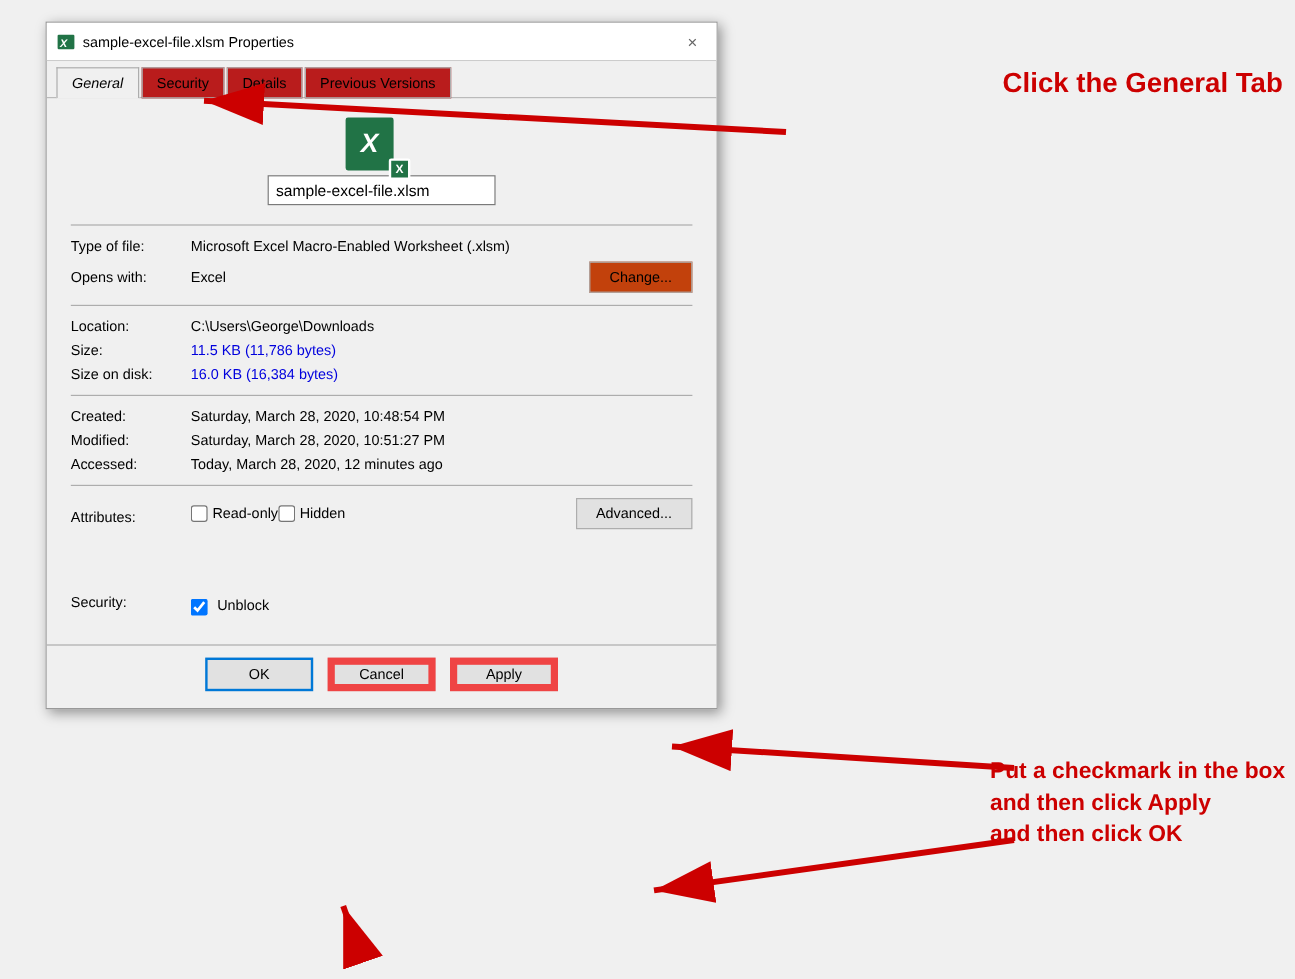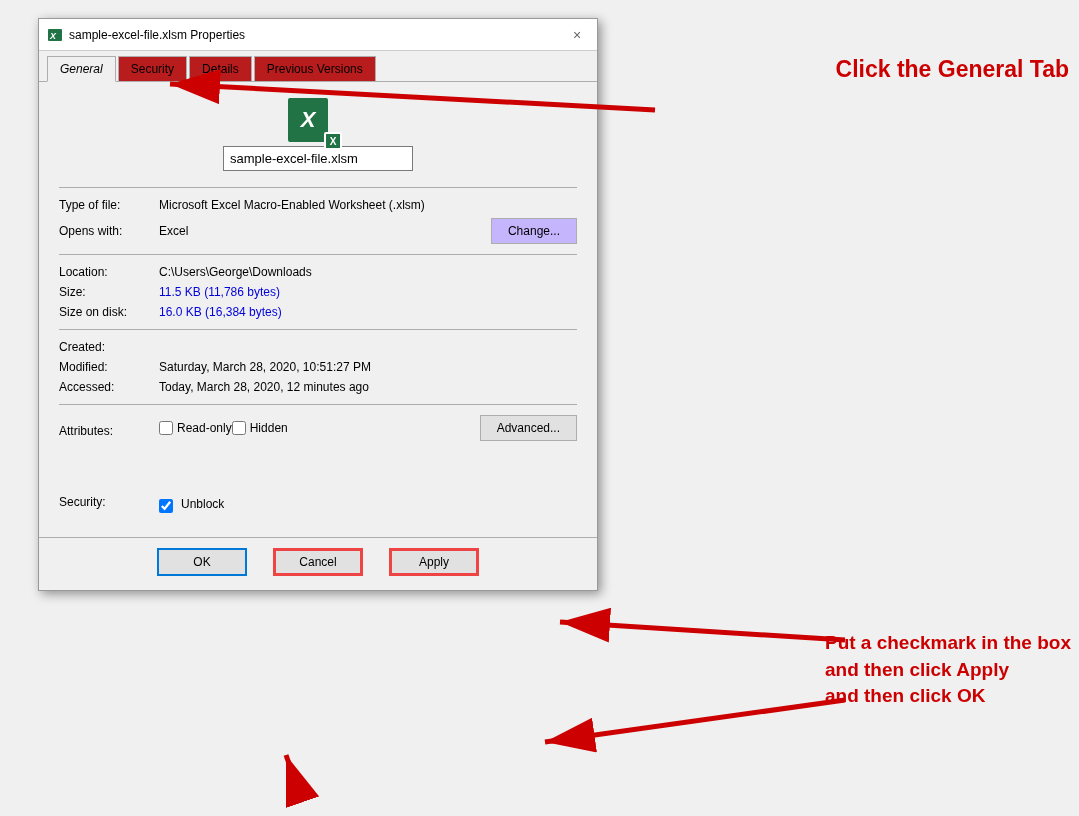--- a/index.html
+++ b/index.html
@@ -184,21 +184,21 @@
     }
 
     .info-row-with-button {
       display: flex;
       align-items: center;
       margin-bottom: 6px;
     }
     .change-button {
       margin-left: auto;
       padding: 3px 16px;
-      background: #c4b5fd;
+      background: #c2410c;
       border: 1px solid #adadad;
       font-size: 12px;
       cursor: pointer;
       height: 26px;
       text-align: right;
     }
 
     
     .attributes-row {
       display: flex;
@@ -248,30 +248,30 @@
       margin-top: 2px;
     }
     .unblock-area label {
       font-size: 12px;
     }
 
     
     .dialog-buttons {
       display: flex;
       justify-content: center;
-      gap: 26px;
+      gap: 12px;
       padding: 10px 20px 14px;
       background: #f0f0f0;
       border-top: 1px solid #adadad;
     }
     .dialog-btn {
       width: 90px;
       height: 28px;
       background: #e1e1e1;
-      border: 3px solid #ef4444;
+      border: 6px solid #ef4444;
       font-size: 12px;
       cursor: pointer;
     }
     .dialog-btn.primary {
       border: 2px solid #0078d7;
     }
 
     
     .arrow-overlay {
       position: absolute;
@@ -369,20 +369,21 @@
 
     <div class="info-row">
       <span class="info-label">Size on disk:</span>
       <span class="info-value colored">16.0 KB (16,384 bytes)</span>
     </div>
 
     <hr class="divider">
 
     <div class="info-row">
       <span class="info-label">Created:</span>
+      <span class="info-value">Saturday, March 28, 2020, 10:48:54 PM</span>
     </div>
 
     <div class="info-row">
       <span class="info-label">Modified:</span>
       <span class="info-value">Saturday, March 28, 2020, 10:51:27 PM</span>
     </div>
 
     <div class="info-row">
       <span class="info-label">Accessed:</span>
       <span class="info-value">Today, March 28, 2020, 12 minutes ago</span>

